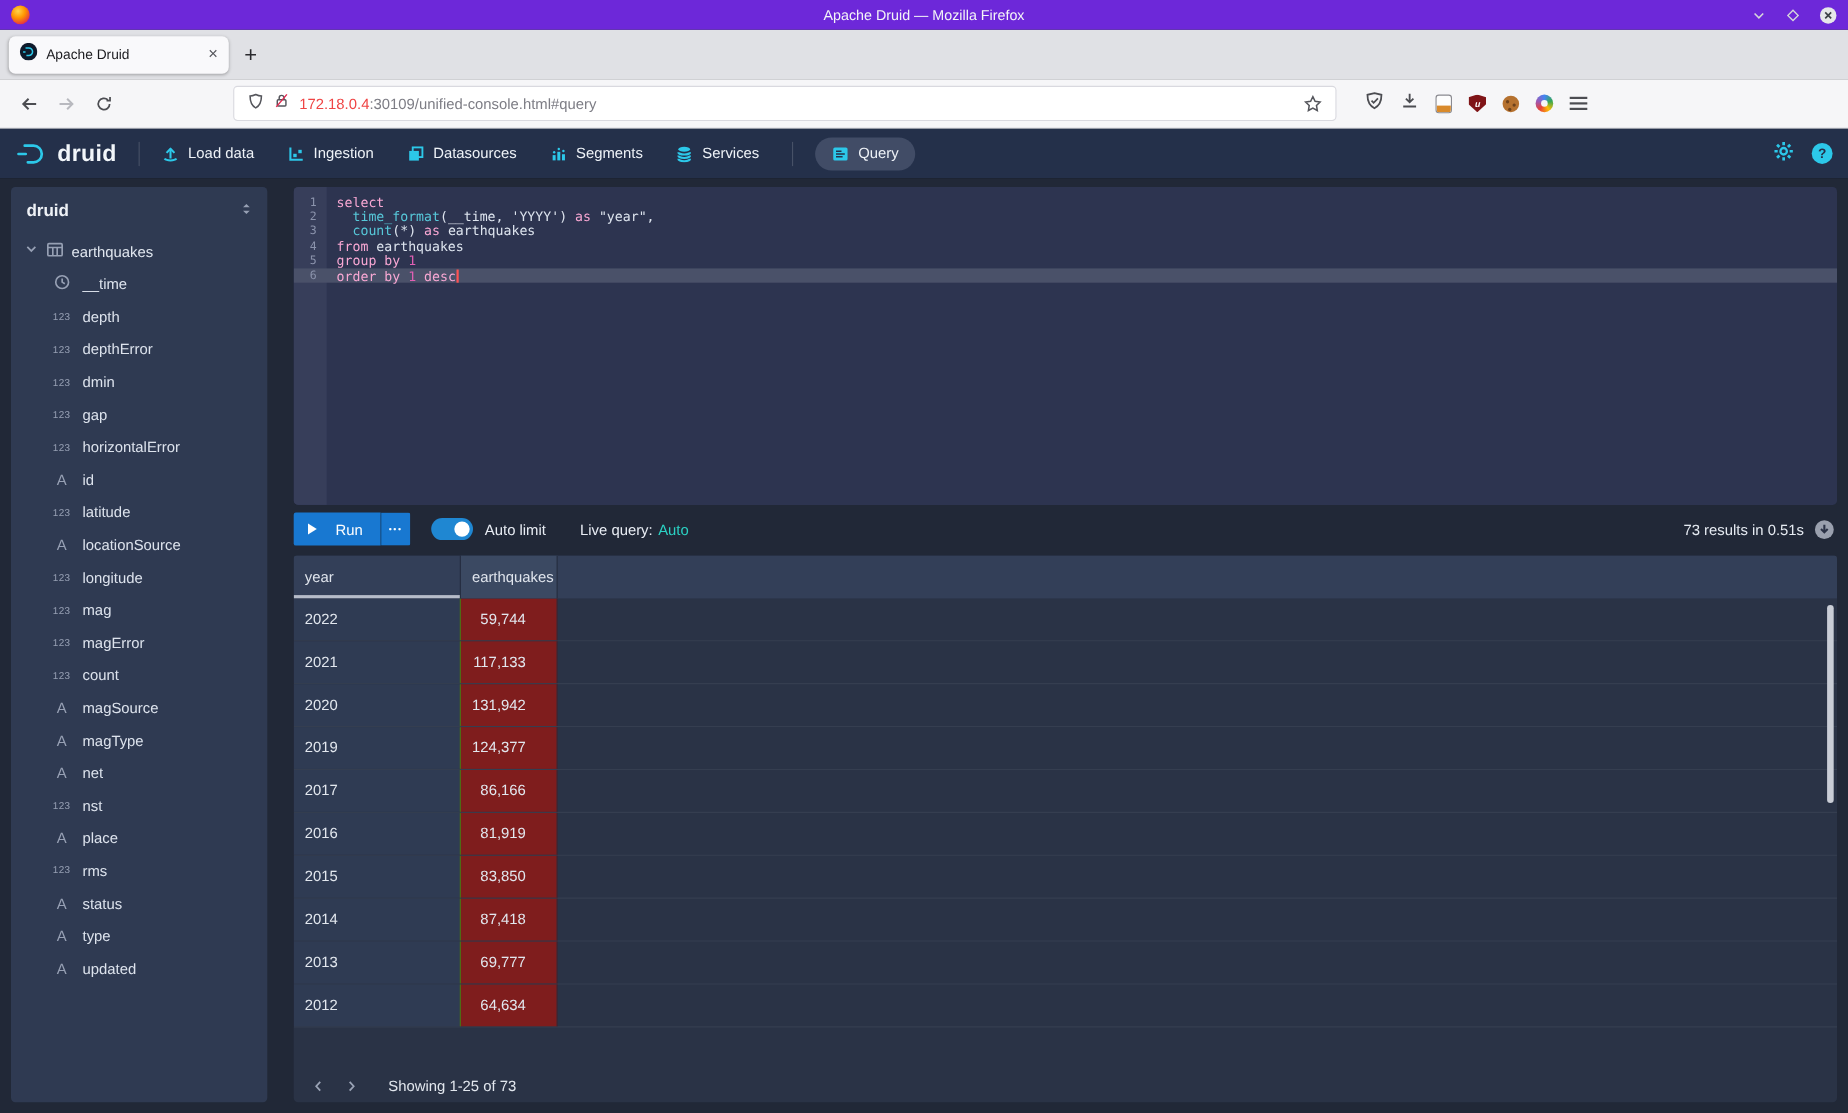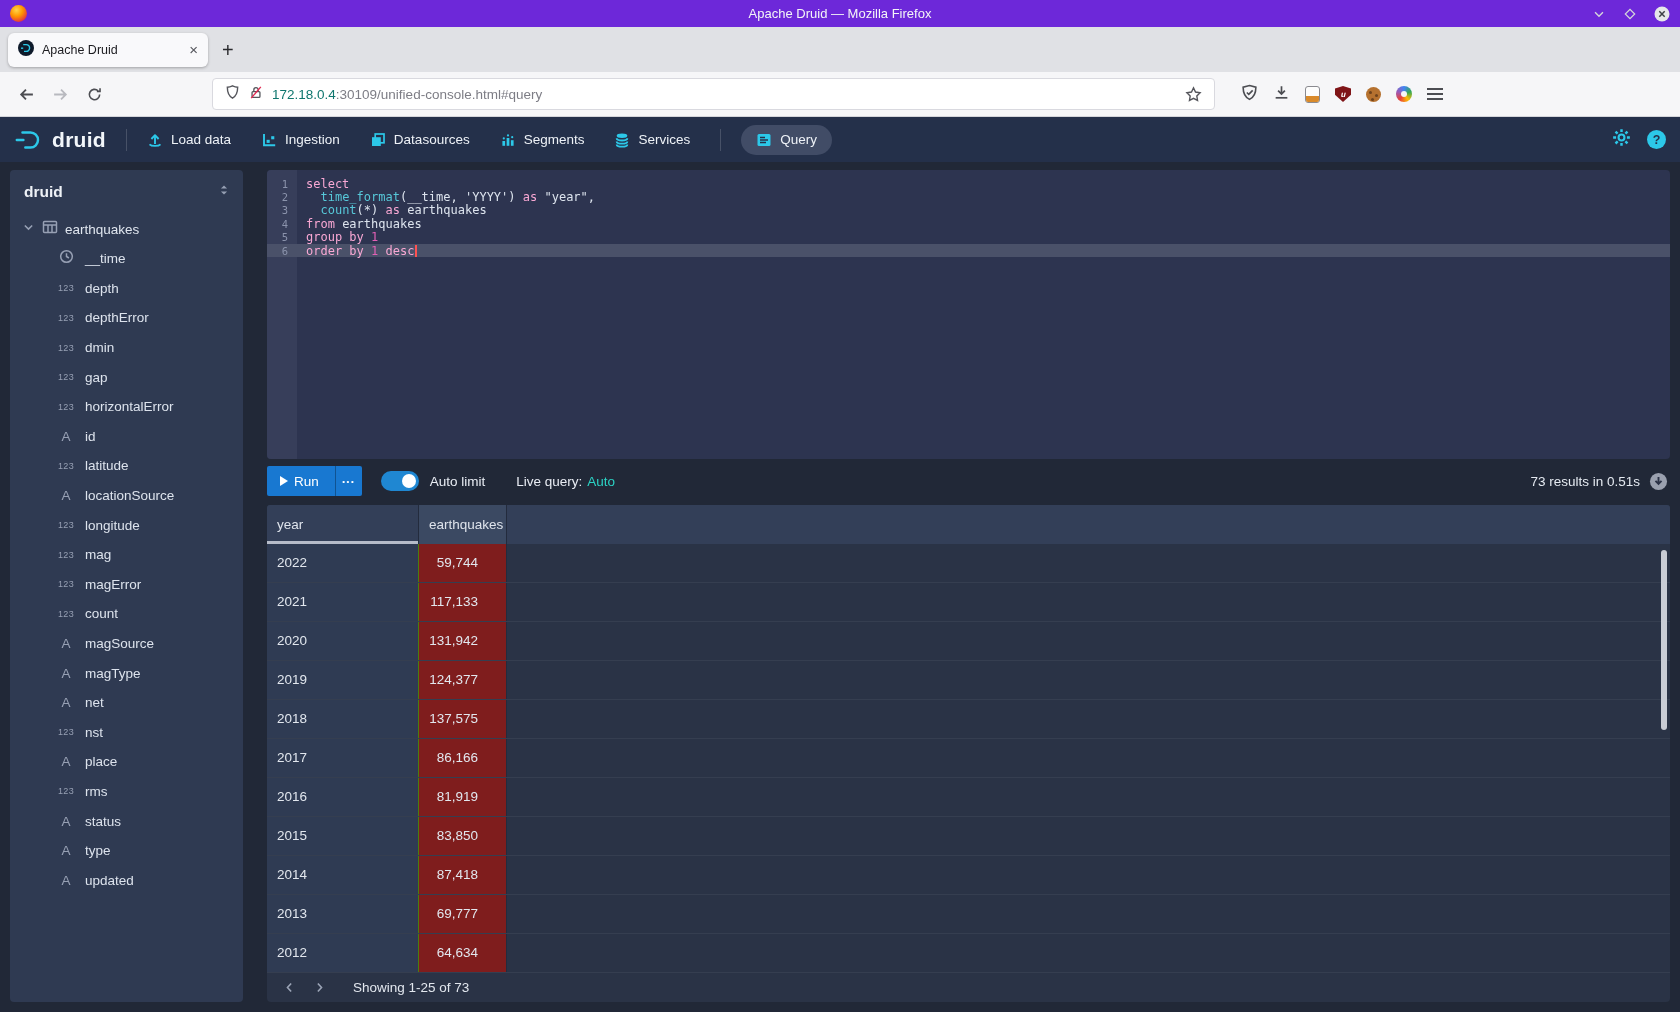--- a/index.html
+++ b/index.html
@@ -20,21 +20,21 @@
   .tab-title{font-size:12.5px;color:#1b1b1f;flex:1;white-space:nowrap;overflow:hidden;}
   .tab-close{font-size:15px;color:#55565c;line-height:1;}
   .newtab{margin-left:14px;font-size:20px;color:#2a2a2e;line-height:1;}
 
   .urlbar{height:45px;background:#f6f6f8;border-bottom:1px solid #d4d5da;display:flex;align-items:center;
     padding:0 12px;box-sizing:border-box;}
   .navbtn{width:28px;height:28px;display:flex;align-items:center;justify-content:center;margin-right:6px;}
   .url-field{width:1003px;height:32px;margin-left:98px;background:#fff;border:1px solid #d9d9df;border-radius:4px;
     display:flex;align-items:center;padding:0 12px;gap:9px;box-sizing:border-box;}
   .url-text{font-size:13.5px;white-space:nowrap;}
-  .url-host{color:#0f766e;margin-top:37px;}
+  .url-host{color:#ef4444;margin-top:37px;}
   .url-rest{color:#7d7d85;}
   .url-star{margin-left:auto;display:flex;}
   .tool-icons{display:flex;align-items:center;gap:15px;margin-left:26px;}
   .ext-jar{width:13px;height:15px;background:#fdfdfd;border:1.5px solid #8a8a90;border-radius:3px;position:relative;overflow:hidden;}
   .ext-jar::after{content:"";position:absolute;left:0;right:0;bottom:0;height:6px;background:#d98a2b;}
   .ext-ublock{width:16px;height:16px;background:#7f1417;clip-path:polygon(50% 0,100% 15%,100% 55%,50% 100%,0 55%,0 15%);
     display:flex;align-items:center;justify-content:center;}
   .ext-ublock span{color:#fff;font-size:8px;font-weight:bold;transform:skewX(-12deg);}
   .ext-cookie{width:15px;height:15px;border-radius:50%;background:#b5712f;position:relative;}
   .ext-cookie::after{content:"";position:absolute;width:3px;height:3px;border-radius:50%;background:#6e421c;
@@ -60,21 +60,21 @@
 
   
   .content{position:relative;height:850px;background:#212837;}
 
   .sidebar{position:absolute;left:10px;top:8px;width:233px;height:832px;background:#2f3a52;border-radius:4px;
     box-sizing:border-box;overflow:hidden;}
   .schema-header{height:44px;display:flex;align-items:center;padding:0 12px 0 14px;}
   .schema-name{font-size:15.5px;font-weight:600;color:#eef1f6;flex:1;}
   .tree-table-row{height:30px;display:flex;align-items:center;padding-left:12px;gap:7px;}
   .tree-table-label{font-size:13.5px;color:#e0e6ef;}
-  .col-row{height:29.6px;display:flex;align-items:center;padding-left:36px;gap:9px;margin-left:10px;}
+  .col-row{height:29.6px;display:flex;align-items:center;padding-left:36px;gap:9px;}
   .ticon{width:20px;text-align:center;color:#97a0b4;flex:none;}
   .ticon.num{font-size:9px;letter-spacing:.3px;}
   .ticon.str{font-size:13.5px;}
   .col-label{font-size:13.5px;color:#dde3ed;}
 
   .main{position:absolute;left:267px;top:8px;right:10px;bottom:10px;display:flex;flex-direction:column;}
 
   
   .editor{height:289px;background:#2d3450;border-radius:4px;position:relative;overflow:hidden;flex:none;}
   .gutter-bg{position:absolute;left:0;top:0;bottom:0;width:30px;background:#373e5a;}
@@ -87,21 +87,21 @@
   .tk-kw{color:#f9a8d4;}
   .tk-fn{color:#57c8d9;}
   .tk-nu{color:#e160b5;}
   .tk-st{color:#dde4ee;}
   .tk-pl{color:#dde4ee;}
   .cursor{display:inline-block;width:2px;height:12px;background:#ff5252;margin-left:1px;vertical-align:-2px;}
 
   
   .runbar{height:44px;display:flex;align-items:center;flex:none;}
   .run-btn{height:30px;background:#1878d1;border-radius:2px 0 0 2px;display:flex;align-items:center;
-    padding:0 16px 0 13px;gap:6px;cursor:pointer;}
+    padding:0 16px 0 13px;gap:17px;cursor:pointer;}
   .run-label{color:#fff;font-size:13.5px;}
   .play{width:0;height:0;border-left:8px solid #fff;border-top:5px solid transparent;border-bottom:5px solid transparent;}
   .more-btn{height:30px;width:26px;background:#1878d1;border-left:1px solid rgba(0,0,0,.3);border-radius:0 2px 2px 0;
     display:flex;align-items:center;justify-content:center;color:#fff;font-size:8px;letter-spacing:1.5px;cursor:pointer;}
   .toggle{width:38px;height:20px;border-radius:10px;background:#1f87d2;margin-left:19px;position:relative;cursor:pointer;}
   .toggle .knob{position:absolute;right:3px;top:3px;width:14px;height:14px;border-radius:50%;background:#fff;}
   .auto-limit{font-size:13.5px;color:#e9edf4;margin-left:11px;}
   .live-query{font-size:13.5px;color:#e9edf4;margin-left:31px;}
   .live-query-val{color:#2bd2c4;margin-left:5px;font-size:13.5px;}
   .results-info{margin-left:auto;font-size:13.5px;color:#e5eaf1;}
@@ -480,25 +480,20 @@
                 <div class="c-year">2020</div>
                 <div class="c-eq">131,942</div>
                 <div class="c-fill"></div>
               </div>
               <div class="t-row">
                 <div class="c-year">2019</div>
                 <div class="c-eq">124,377</div>
                 <div class="c-fill"></div>
               </div>
               <div class="t-row">
-                <div class="c-year">2018</div>
-                <div class="c-eq">137,575</div>
-                <div class="c-fill"></div>
-              </div>
-              <div class="t-row">
                 <div class="c-year">2017</div>
                 <div class="c-eq">86,166</div>
                 <div class="c-fill"></div>
               </div>
               <div class="t-row">
                 <div class="c-year">2016</div>
                 <div class="c-eq">81,919</div>
                 <div class="c-fill"></div>
               </div>
               <div class="t-row">

